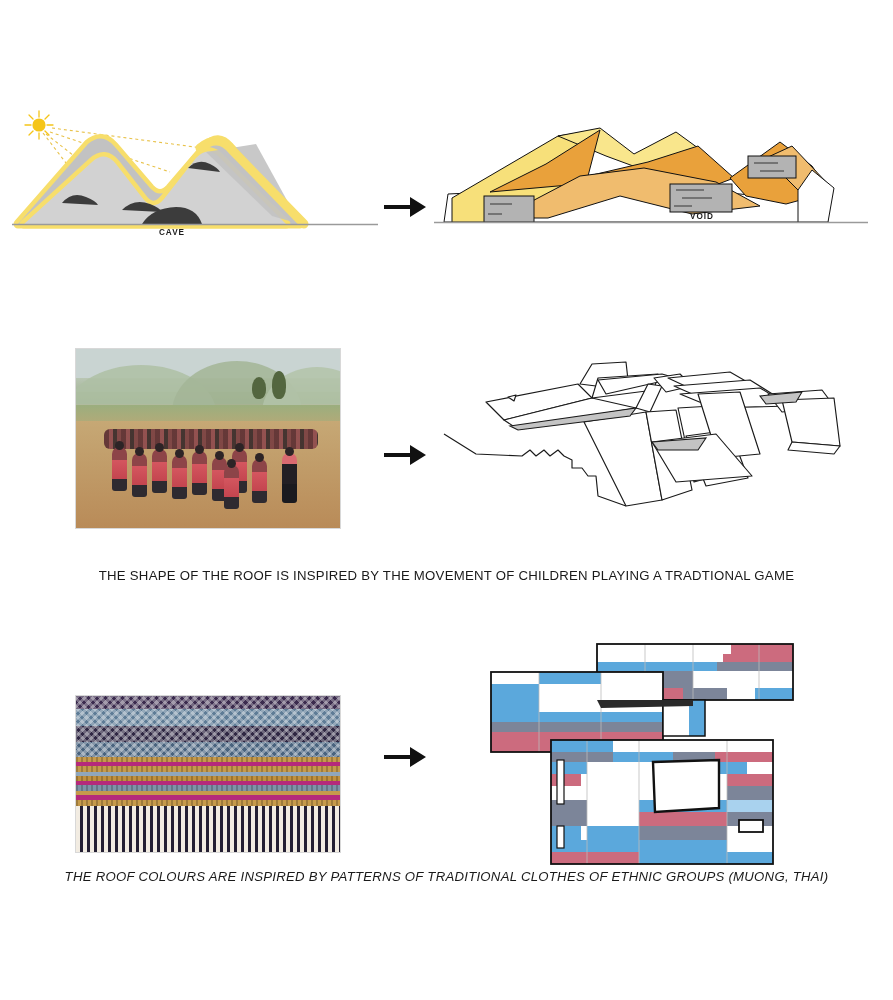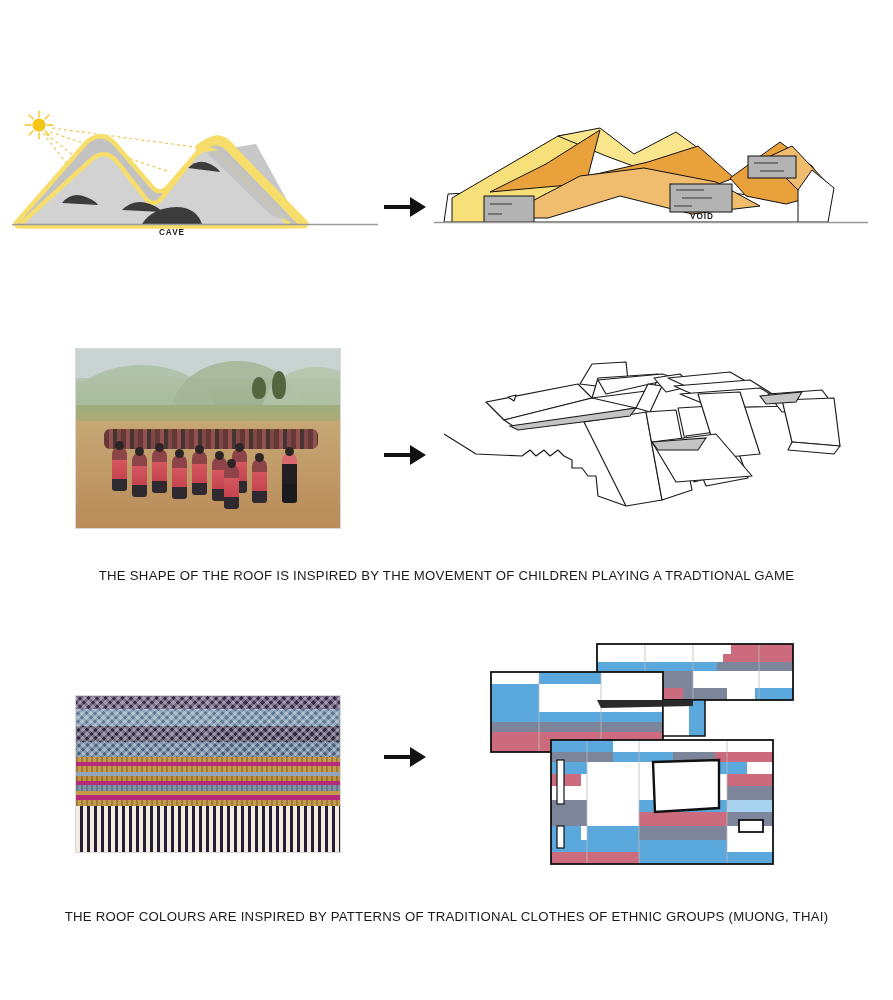--- a/index.html
+++ b/index.html
@@ -53,21 +53,21 @@
     width: 893px;
     text-align: center;
     font-family: "Liberation Sans", sans-serif;
     font-size: 13.2px;
     letter-spacing: 0.25px;
     color: #1a1a1a;
     white-space: nowrap;
   }
   .cap-1 { top: 255px; }
   .cap-2 { top: 554px; margin-top: 14px; }
-  .cap-3 { top: 909px; }
+  .cap-3 { top: 869px; font-style: italic; }
 
   
   .photo {
     position: relative;
     overflow: hidden;
     border: 1px solid #d8d8d8;
     box-sizing: border-box;
   }
 
   

